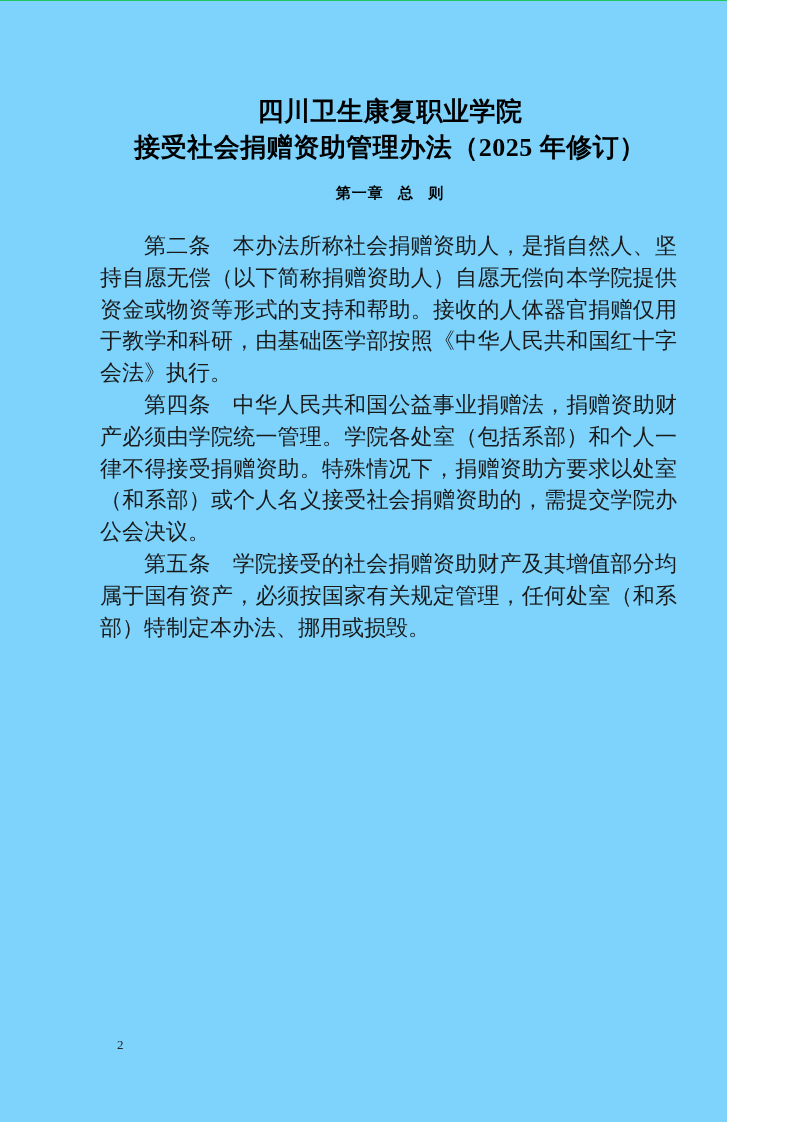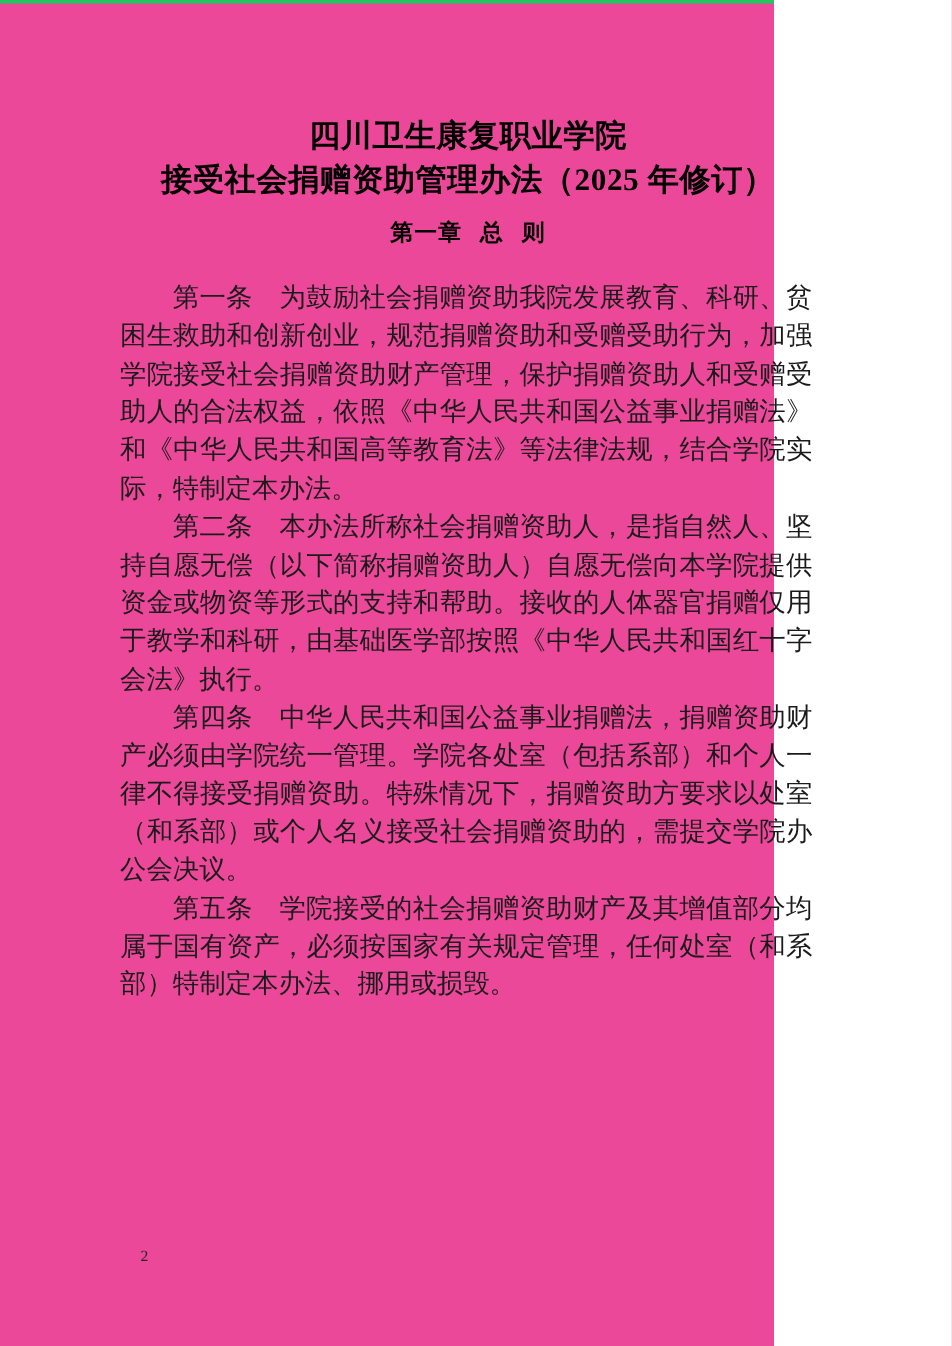--- a/index.html
+++ b/index.html
@@ -11,48 +11,48 @@
     width: 793px;
     height: 1122px;
     position: relative;
     overflow: hidden;
     font-family: "Liberation Serif", "DejaVu Serif", serif;
     color: #151515;
   }
   .page {
     position: absolute;
     left: 0; top: 0;
-    width: 645px;
+    width: 727px;
     height: 1122px;
-    background: #ec4899;
-    border-top: 3px solid #22c55e;
+    background: #7dd3fc;
+    border-top: 1px solid #22c55e;
     box-sizing: border-box;
   }
   .title-block {
     position: absolute;
     top: 93px;
     left: 100px;
     width: 580px;
     text-align: center;
     font-weight: bold;
     color: #000000;
     font-size: 26px;
     line-height: 36px;
     letter-spacing: 0.5px;
   }
   .chapter-heading {
     position: absolute;
     top: 179px;
     left: 100px;
     width: 580px;
     text-align: center;
-    font-family: Liberation Serif, serif;
+    font-family: Liberation Sans, sans-serif;
     font-weight: bold;
     color: #000000;
-    font-size: 19px;
+    font-size: 15px;
     line-height: 25px;
     word-spacing: 9px;
     letter-spacing: 1px;
   }
   .body-text {
     position: absolute;
     top: 229px;
     left: 100px;
     width: 577px;
     font-size: 22px;
@@ -81,21 +81,20 @@
 <div class="page">
 
   <div class="title-block">
     <div>四川卫生康复职业学院</div>
     <div>接受社会捐赠资助管理办法（2025 年修订）</div>
   </div>
 
   <div class="chapter-heading">第一章 总 则</div>
 
   <div class="body-text">
-    <p>第一条　为鼓励社会捐赠资助我院发展教育、科研、贫困生救助和创新创业，规范捐赠资助和受赠受助行为，加强学院接受社会捐赠资助财产管理，保护捐赠资助人和受赠受助人的合法权益，依照《中华人民共和国公益事业捐赠法》和《中华人民共和国高等教育法》等法律法规，结合学院实际，特制定本办法。</p>
     <p>第二条　本办法所称社会捐赠资助人，是指自然人、坚持自愿无偿（以下简称捐赠资助人）自愿无偿向本学院提供资金或物资等形式的支持和帮助。接收的人体器官捐赠仅用于教学和科研，由基础医学部按照《中华人民共和国红十字会法》执行。</p>
     <p>第四条　中华人民共和国公益事业捐赠法，捐赠资助财产必须由学院统一管理。学院各处室（包括系部）和个人一律不得接受捐赠资助。特殊情况下，捐赠资助方要求以处室（和系部）或个人名义接受社会捐赠资助的，需提交学院办公会决议。</p>
     <p>第五条　学院接受的社会捐赠资助财产及其增值部分均属于国有资产，必须按国家有关规定管理，任何处室（和系部）特制定本办法、挪用或损毁。</p>
   </div>
 
   <div class="page-number">2</div>
 
 </div>
 
 </body></html>

